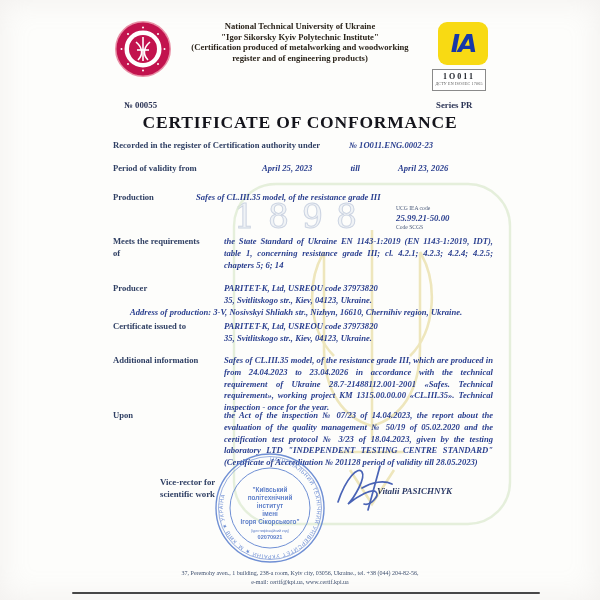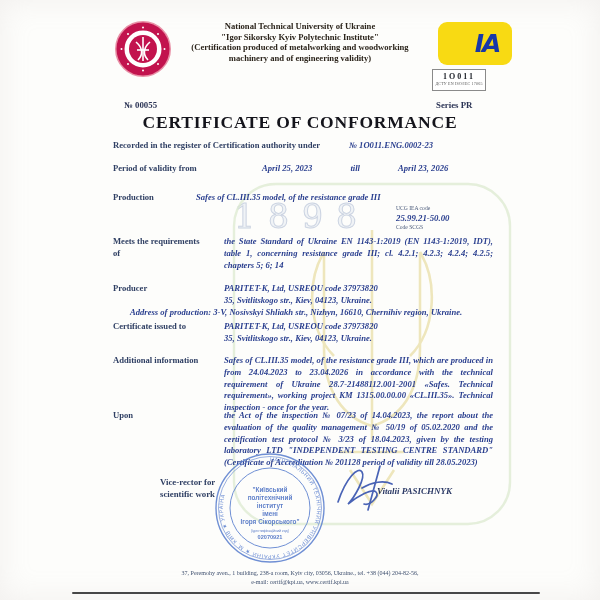--- a/index.html
+++ b/index.html
@@ -8,21 +8,21 @@
     background:#fdfdfb;overflow:hidden;
     font-family:"Liberation Serif",serif;color:#2f3f63;
     box-shadow:inset 0 0 30px rgba(190,180,175,.18);
   }
   .abs{position:absolute;}
   
   .hdr-center{left:140px;width:320px;top:21px;text-align:center;
     font-weight:bold;font-size:8.6px;line-height:10.6px;color:#2b241b;}
   .logo-left{left:114px;top:20px;}
   .logo-right-box{left:438px;top:22px;width:50px;height:43px;background:#f8da13;
-    border-radius:9px;display:flex;align-items:center;justify-content:center;padding-left:24px;}
+    border-radius:9px;display:flex;align-items:center;justify-content:center;}
   .monogram{font-family:"DejaVu Sans",sans-serif;font-weight:bold;font-size:25px;
     color:#1738a8;letter-spacing:-2px;font-style:italic;}
   .code-box{left:432px;top:69px;width:54px;height:22px;border:1px solid #8a8a8a;
     background:#fff;text-align:center;padding-top:2px;box-sizing:border-box;}
   .code-box .code{font-weight:bold;font-size:8px;letter-spacing:2px;color:#20242c;line-height:9px;}
   .code-box .std{font-size:4px;color:#555;letter-spacing:.2px;line-height:6px;}
   
   .cert-no{left:124px;top:100px;font-weight:bold;font-size:8.8px;color:#2b3455;}
   .series{left:436px;top:100px;font-weight:bold;font-size:8.8px;color:#2b3455;}
   .title{left:0;width:600px;top:112px;text-align:center;font-weight:bold;
@@ -97,21 +97,21 @@
           <circle cx="44" cy="14" r="1"></circle>
         <circle cx="14" cy="44" r="1"></circle>
           <circle cx="44" cy="44" r="1"></circle>
       </g>
     </svg>
 
     <div class="abs hdr-center">
       <div>National Technical University of Ukraine</div>
       <div>"Igor Sikorsky Kyiv Polytechnic Institute"</div>
       <div>(Certification produced of metalworking and woodworking</div>
-      <div>machinery and of engineering validity)</div>
+      <div>register and of engineering products)</div>
     </div>
 
     <div class="abs logo-right-box">
       <span class="monogram">ІА</span>
     </div>
     <div class="abs code-box">
       <div class="code">1О011</div>
       <div class="std">ДСТУ EN ISO/IEC 17065</div>
     </div>
 

